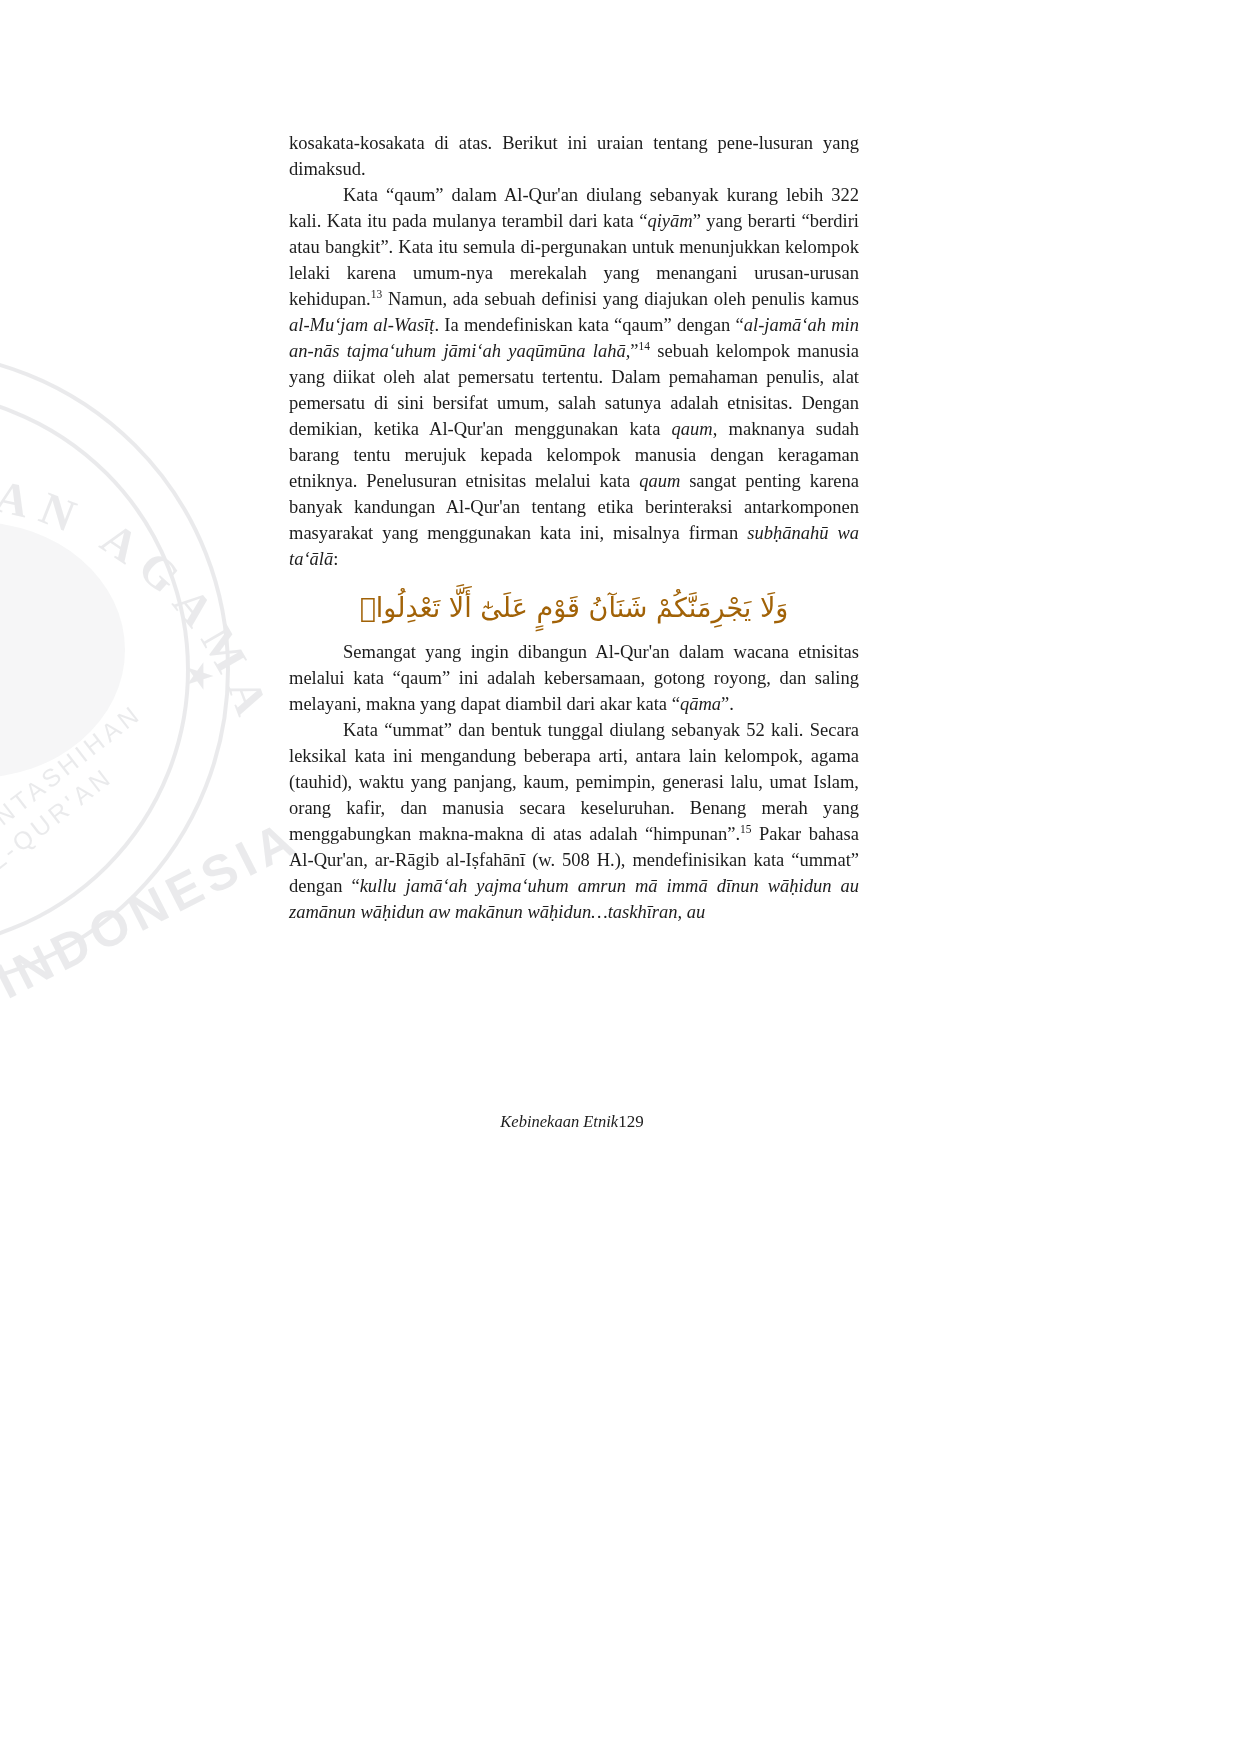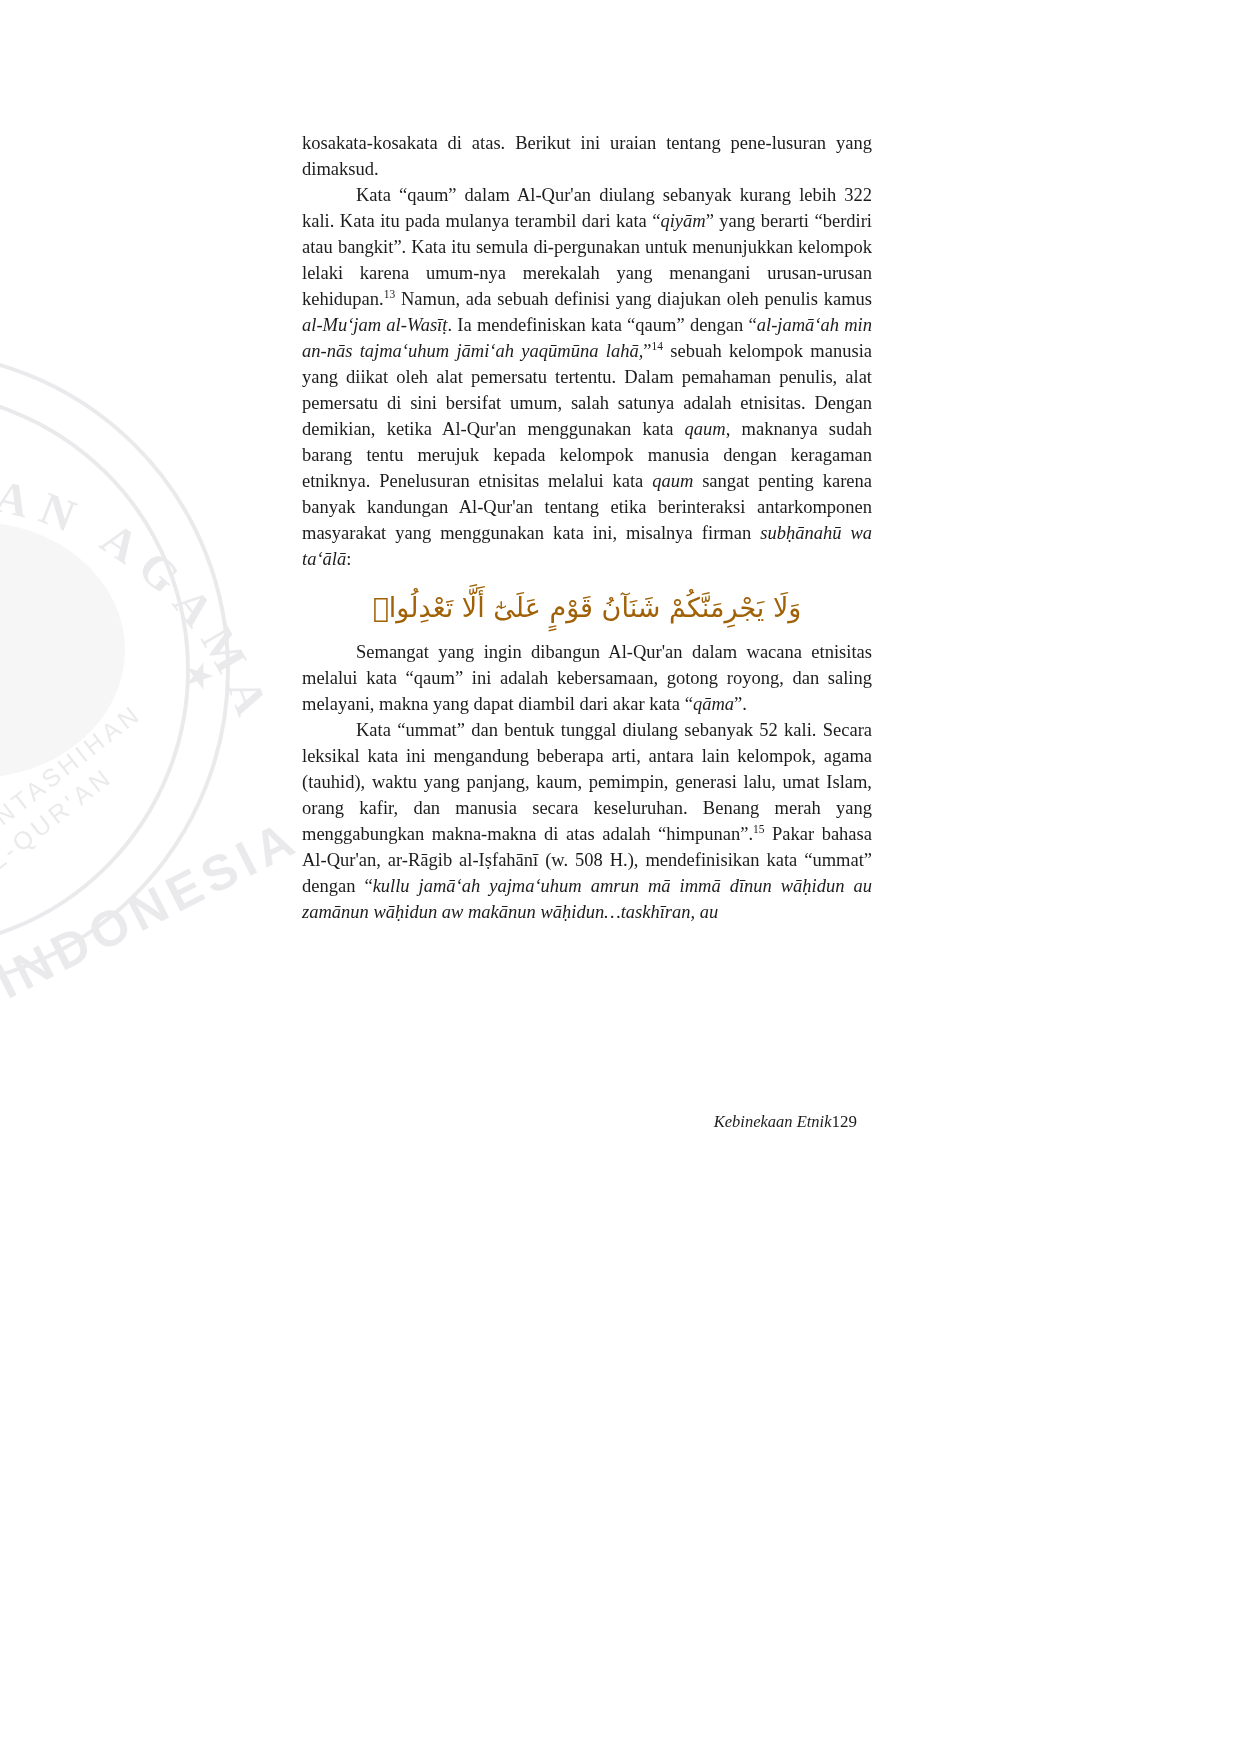--- a/index.html
+++ b/index.html
@@ -14,41 +14,41 @@
   
   .watermark{
     position:absolute;left:-20px;top:190px;width:460px;height:1000px;
     opacity:.16;pointer-events:none;
   }
   .watermark svg{width:100%;height:100%;}
   .wm-fill{fill:#7f858c;}
   .wm-stroke{fill:none;stroke:#7f858c;stroke-width:4;}
   
   .content{
-    position:absolute;left:302px;top:130px;width:570px;
+    position:absolute;left:289px;top:130px;width:570px;
     font-size:18.5px;line-height:26px;text-align:justify;
   }
   .content p{margin:0;}
   .indent{text-indent:54px;}
   .arabic{
     text-align:center;direction:rtl;
     font-family:"DejaVu Sans", sans-serif;
     font-size:27px;line-height:1.6;
     margin:14px 0 10px 0 !important;
     color:#a16207;
   }
   .translation{
     margin-bottom:12px !important;
   }
   .content i{font-style:italic;margin-top:44px;}
   .content sup{font-size:.62em;line-height:0;}
   
   .footer{
     position:absolute;left:287px;top:1112px;width:570px;
-    display:flex;justify-content:flex-end;align-items:baseline;
+    display:flex;justify-content:center;align-items:baseline;
   }
   .footer-left{font-style:italic;font-size:16.5px;}
   .footer-right{font-size:17px;}
 </style>
 </head>
 <body>
 
 <div class="page">
 
   <div class="watermark">

